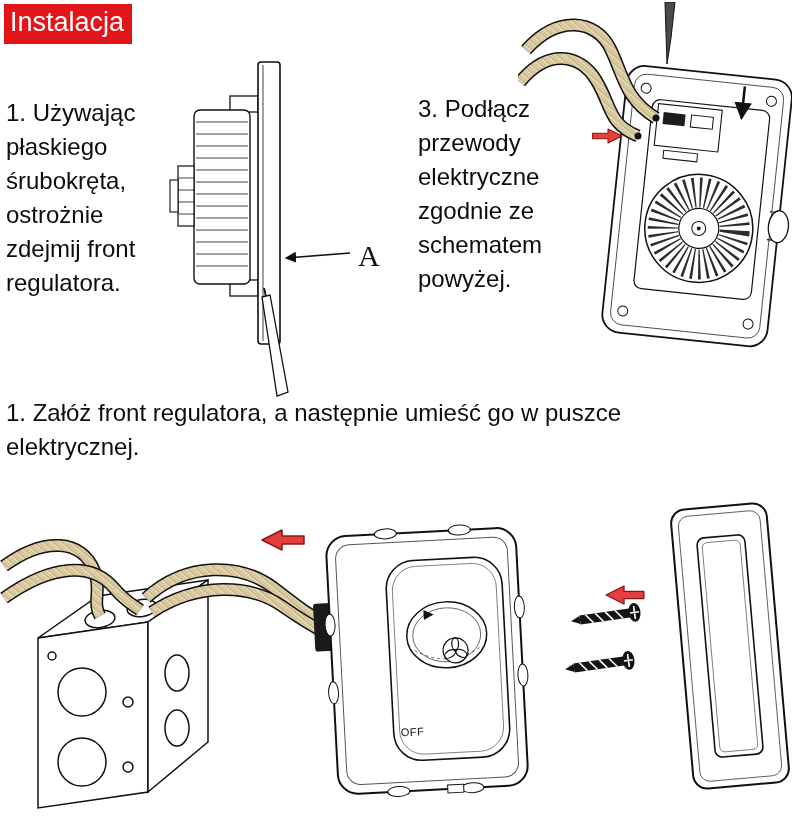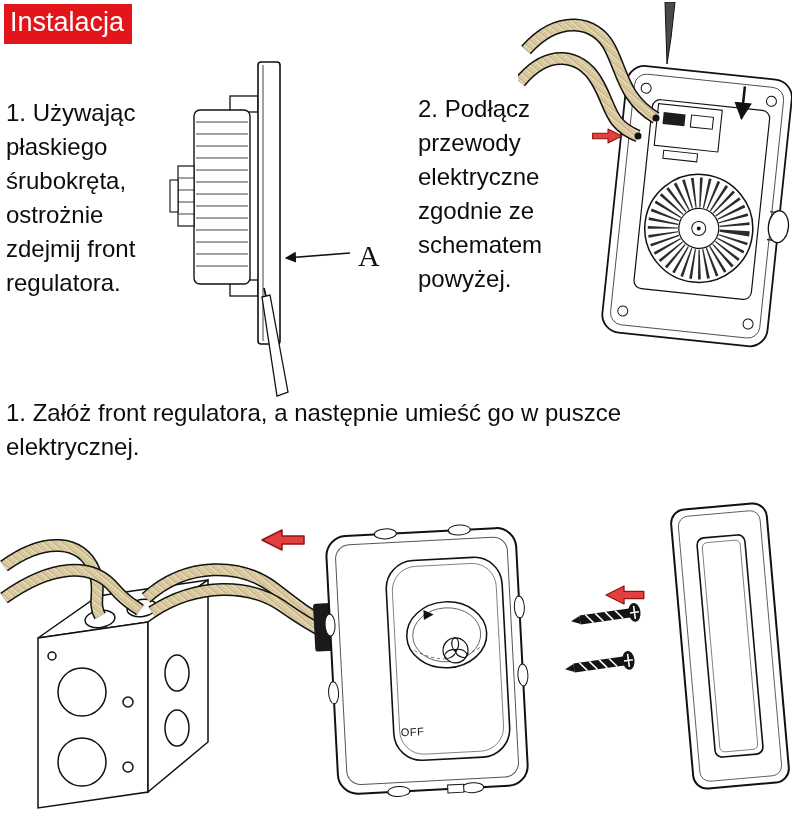--- a/index.html
+++ b/index.html
@@ -48,21 +48,21 @@
         <path d="M6,-4.5 l7,9 M16,-4.5 l7,9 M26,-4.5 l7,9 M36,-4.5 l7,9" stroke="#ffffff" stroke-width="1.6"></path>
         <ellipse cx="55" cy="0" rx="6" ry="9.5" fill="#141414"></ellipse>
         <path d="M55,-6.5 V6.5 M50.5,0 H59.5" stroke="#fff" stroke-width="1.6"></path>
       </g>
     </defs>
   </svg>
 
   <div class="title-badge">Instalacja</div>
 
   <div id="step1" class="step-text">1. Używając płaskiego śrubokręta, ostrożnie zdejmij front regulatora.</div>
-  <div id="step2" class="step-text">2. Podłącz przewody elektryczne zgodnie ze schematem powyżej.</div>
+  <div id="step2" class="step-text">3. Podłącz przewody elektryczne zgodnie ze schematem powyżej.</div>
   <div id="step3" class="step-text">1. Załóż front regulatora, a następnie umieść go w puszce elektrycznej.</div>
 
   <svg id="illu1" class="illu" width="240" height="356" viewBox="0 0 240 356">
     <g fill="#fff" stroke="#111">
       <rect x="70" y="46" width="28" height="16" stroke-width="1.3"></rect>
       <rect x="70" y="230" width="28" height="16" stroke-width="1.3"></rect>
       <rect x="34" y="60" width="56" height="174" rx="6" stroke-width="1.4"></rect>
       <path d="M36,72 h52 M36,84 h52 M36,96 h52 M36,108 h52 M36,120 h52 M36,132 h52 M36,144 h52 M36,156 h52 M36,168 h52 M36,180 h52 M36,192 h52 M36,204 h52 M36,216 h52" stroke-width="0.8" fill="none"></path>
       <rect x="18" y="116" width="16" height="60" stroke-width="1.2"></rect>
       <path d="M18,128 h16 M18,140 h16 M18,152 h16 M18,164 h16" stroke-width="0.8" fill="none"></path>

